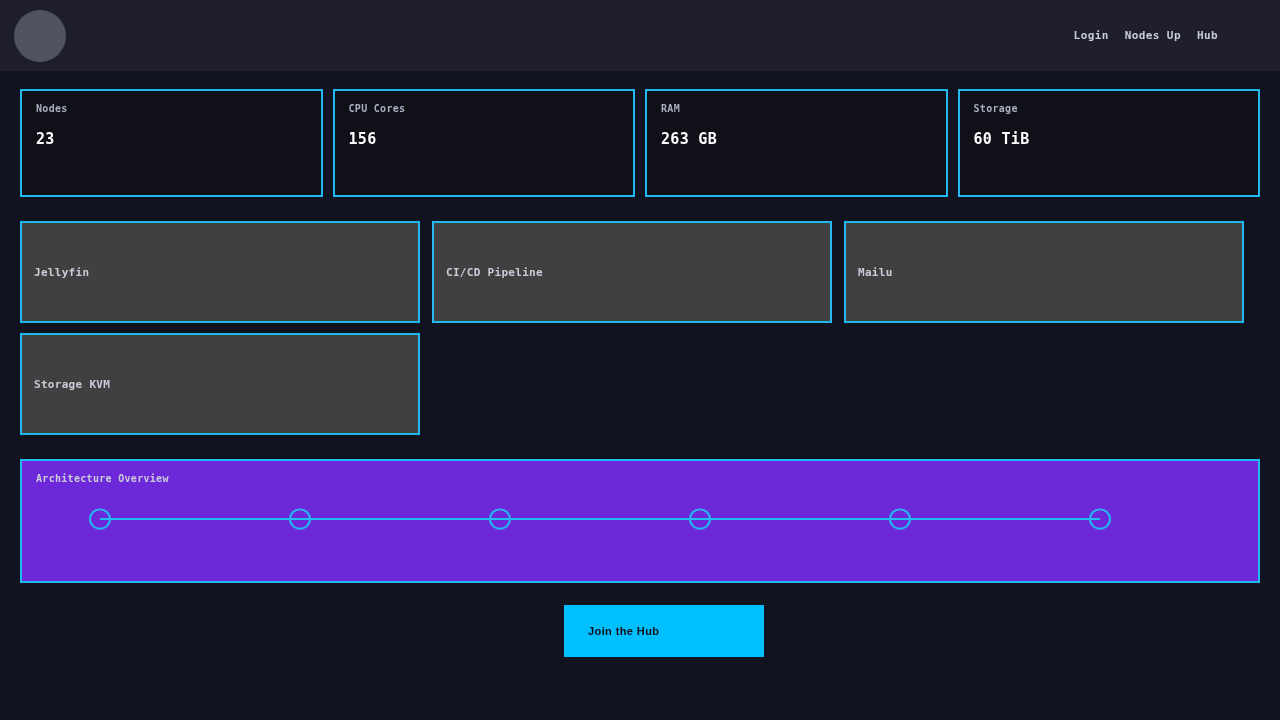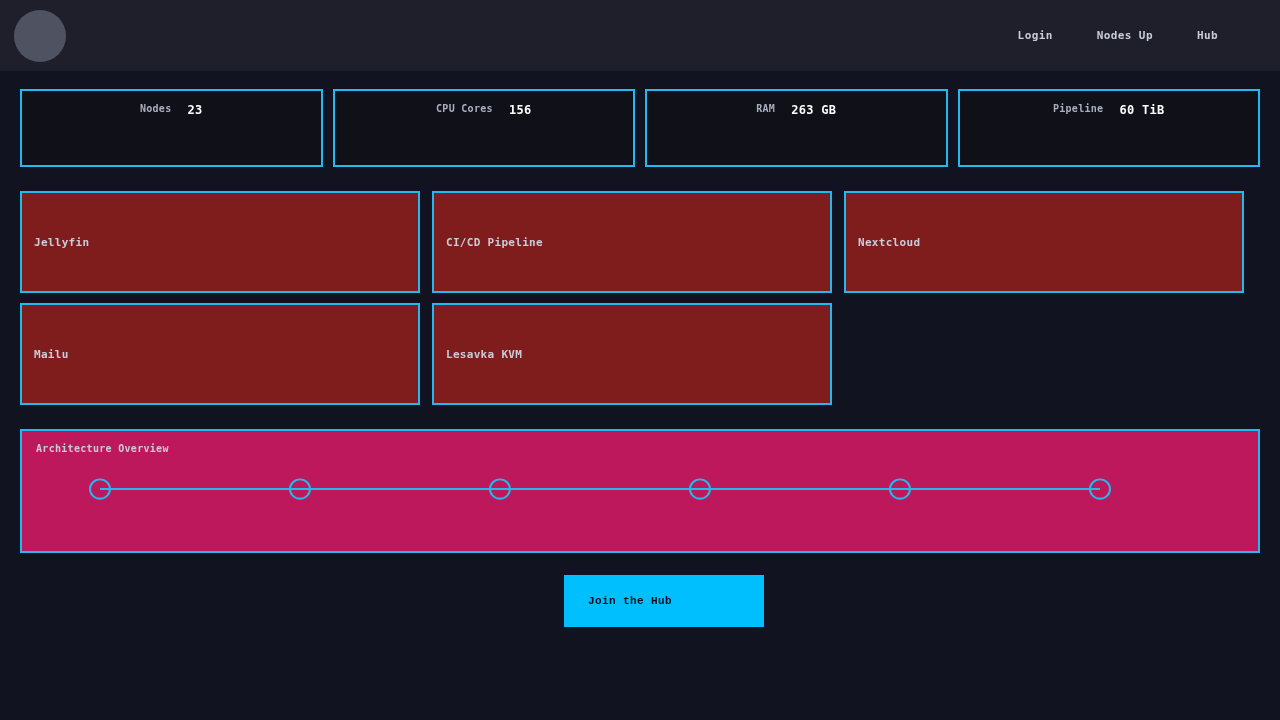--- a/index.html
+++ b/index.html
@@ -26,21 +26,21 @@
   .brand-avatar {
     width: 52px;
     height: 52px;
     border-radius: 50%;
     background: #4f5260;
     flex: 0 0 auto;
   }
   .nav {
     display: flex;
     align-items: center;
-    gap: 44px;
+    gap: 16px;
     padding-right: 46px;
   }
   .nav-link {
     color: #c9ccd8;
     font-size: 11px;
     font-weight: bold;
     letter-spacing: 0.4px;
     text-decoration: none;
     white-space: nowrap;
     cursor: pointer;
@@ -52,69 +52,68 @@
   }
 
   
   .stats-row {
     display: flex;
     gap: 10px;
     margin-bottom: 24px;
   }
   .stat-card {
     flex: 1 1 0;
-    height: 78px;
+    height: 108px;
     background: #0f1018;
     border: 2px solid #22b8f0;
     padding: 12px 14px;
     display: flex;
-    flex-direction: row;
+    flex-direction: column;
     gap: 16px;
-    justify-content: center;
   }
   .stat-label {
     color: #a9aec0;
     font-size: 10px;
     font-weight: bold;
     letter-spacing: 0.3px;
   }
   .stat-value {
     color: #ffffff;
-    font-size: 12px;
+    font-size: 15px;
     font-weight: bold;
     letter-spacing: 0.3px;
   }
 
   
   .services-grid {
     display: grid;
     grid-template-columns: 400px 400px 400px;
     gap: 10px 12px;
     margin-bottom: 24px;
   }
   .service-card {
     height: 102px;
-    background: #7f1d1d;
+    background: #404040;
     border: 2px solid #22b8f0;
     padding: 0 12px;
     display: flex;
     align-items: center;
     cursor: pointer;
   }
   .service-name {
     color: #c9ccd8;
     font-size: 11px;
     font-weight: bold;
     letter-spacing: 0.3px;
   }
 
   
   .arch-panel {
     height: 124px;
-    background: #be185d;
+    background: #6d28d9;
     border: 2px solid #22b8f0;
     padding: 12px 24px 0 14px;
     position: relative;
     margin-bottom: 22px;
   }
   .arch-title {
     color: #c9ccd8;
     font-size: 10px;
     font-weight: bold;
     letter-spacing: 0.3px;
@@ -131,21 +130,21 @@
   .cta-wrap {
     display: flex;
     justify-content: center;
   }
   .cta-button {
     width: 200px;
     height: 52px;
     background: #00bfff;
     border: none;
     color: #0f1018;
-    font-family: Liberation Mono, monospace;
+    font-family: Liberation Sans, sans-serif;
     font-size: 11px;
     font-weight: bold;
     letter-spacing: 0.4px;
     text-align: left;
     padding-left: 24px;
     cursor: pointer;
     margin-left: 48px;
   }
 </style>
 </head>
@@ -169,40 +168,37 @@
     </div>
     <div class="stat-card">
       <div class="stat-label">CPU Cores</div>
       <div class="stat-value">156</div>
     </div>
     <div class="stat-card">
       <div class="stat-label">RAM</div>
       <div class="stat-value">263 GB</div>
     </div>
     <div class="stat-card">
-      <div class="stat-label">Pipeline</div>
+      <div class="stat-label">Storage</div>
       <div class="stat-value">60 TiB</div>
     </div>
   </div>
 
   <div class="services-grid">
     <div class="service-card">
       <span class="service-name">Jellyfin</span>
     </div>
     <div class="service-card">
       <span class="service-name">CI/CD Pipeline</span>
     </div>
     <div class="service-card">
-      <span class="service-name">Nextcloud</span>
-    </div>
-    <div class="service-card">
       <span class="service-name">Mailu</span>
     </div>
     <div class="service-card">
-      <span class="service-name">Lesavka KVM</span>
+      <span class="service-name">Storage KVM</span>
     </div>
   </div>
 
   <div class="arch-panel">
     <div class="arch-title">Architecture Overview</div>
     <svg class="arch-diagram" id="arch-svg" viewBox="0 0 1236 124" preserveAspectRatio="none">
         <line x1="78" y1="60" x2="1078" y2="60" stroke="#22b8f0" stroke-width="2"></line>
         <circle cx="78" cy="60" r="10" fill="none" stroke="#22b8f0" stroke-width="2"></circle>
         <circle cx="278" cy="60" r="10" fill="none" stroke="#22b8f0" stroke-width="2"></circle>
         <circle cx="478" cy="60" r="10" fill="none" stroke="#22b8f0" stroke-width="2"></circle>

